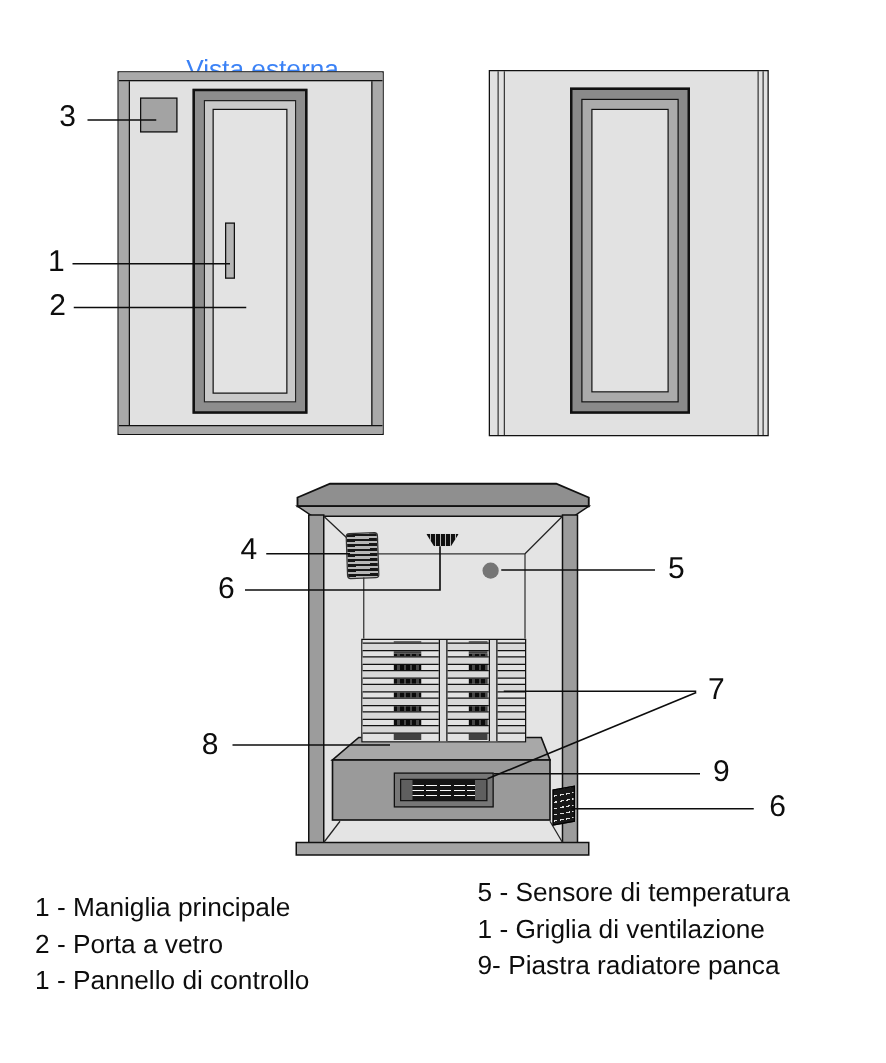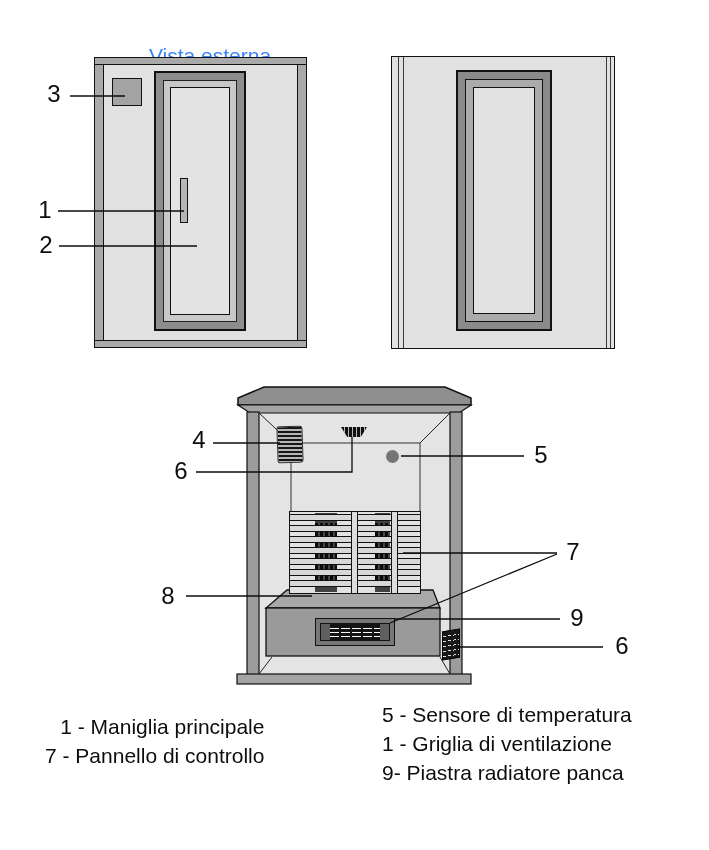--- a/index.html
+++ b/index.html
@@ -66,21 +66,21 @@
   .side-vent{left:442px;top:630px;width:16px;height:27px;background-color:#181818;border:1px solid #000;
         background-image:repeating-linear-gradient(90deg,transparent 0 3px,#181818 3px 5px),
                          repeating-linear-gradient(180deg,transparent 0 4px,rgba(255,255,255,.85) 4px 5px);
         transform:skewY(-10deg);z-index:2;}
 
   
   .callout{position:absolute;font-size:24px;color:#0d0d0d;transform:translate(-50%,-50%);z-index:4;line-height:1;}
 
   
   .legend-col{position:absolute;font-size:21px;line-height:29px;color:#0d0d0d;white-space:nowrap;}
-  #legend-left{left:45px;top:712px;text-align:right;}
+  #legend-left{left:28px;top:712px;}
   #legend-right{left:382px;top:700px;}
 </style>
 </head>
 <body>
 
 <div class="page">
 
   <div class="view-title" id="title-ext">Vista esterna</div>
 
   <div class="cabin" id="cab-ext">
@@ -182,21 +182,22 @@
   <div class="callout" style="left:181px;top:471px">6</div>
   <div class="callout" style="left:168px;top:596px">8</div>
 
   <div class="callout" style="left:541px;top:455px">5</div>
   <div class="callout" style="left:573px;top:552px">7</div>
   <div class="callout" style="left:577px;top:618px">9</div>
   <div class="callout" style="left:622px;top:646px">6</div>
 
   <div class="legend-col" id="legend-left">
     <div>1 - Maniglia principale</div>
-    <div>7 - Pannello di controllo</div>
+    <div>2 - Porta a vetro</div>
+    <div>1 - Pannello di controllo</div>
   </div>
   <div class="legend-col" id="legend-right">
     <div>5 - Sensore di temperatura</div>
     <div>1 - Griglia di ventilazione</div>
     <div>9- Piastra radiatore panca</div>
   </div>
 
 </div>
 
 </body></html>

